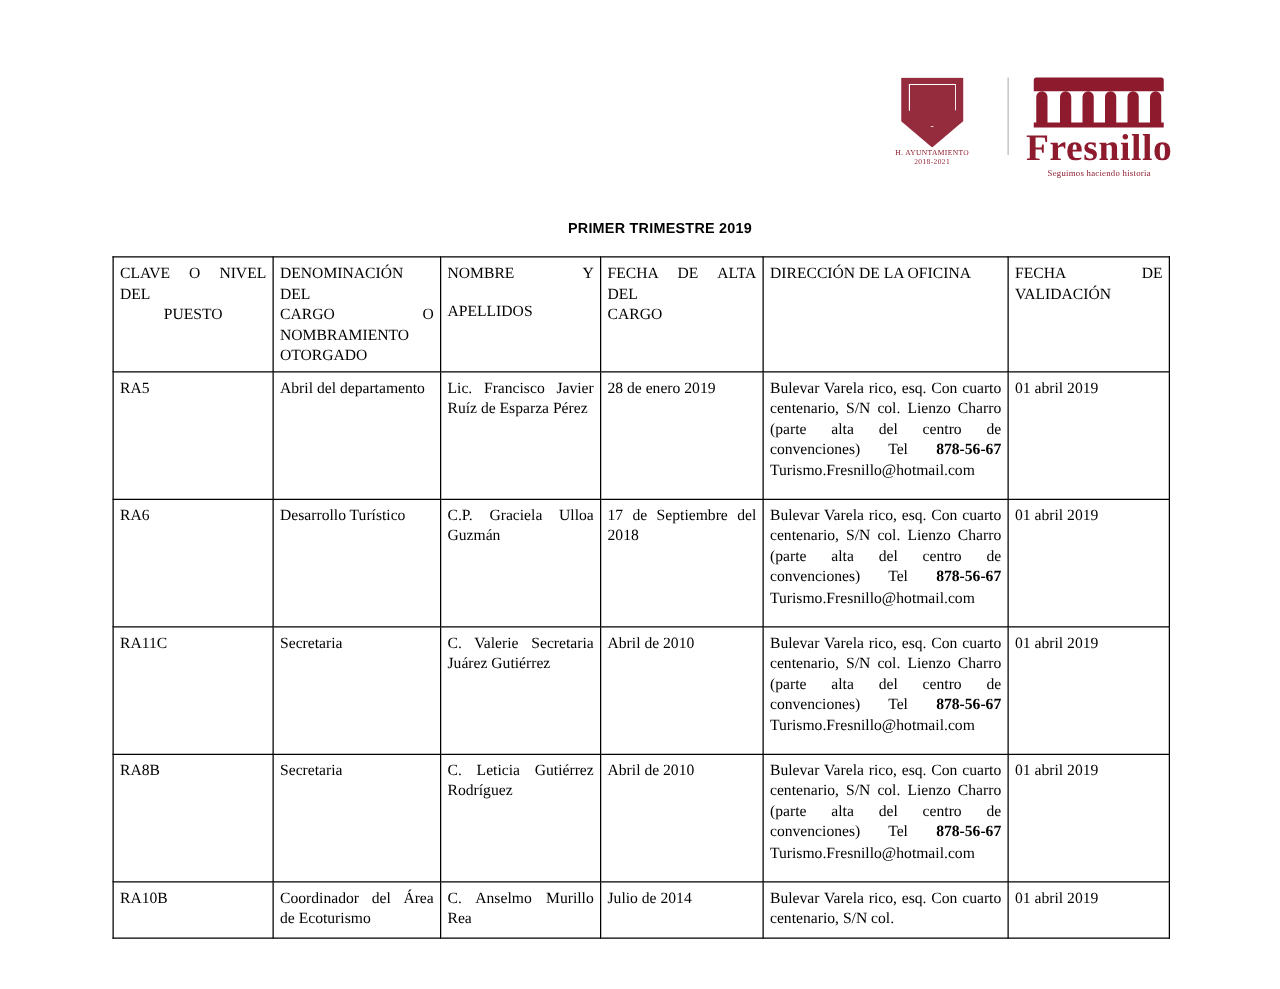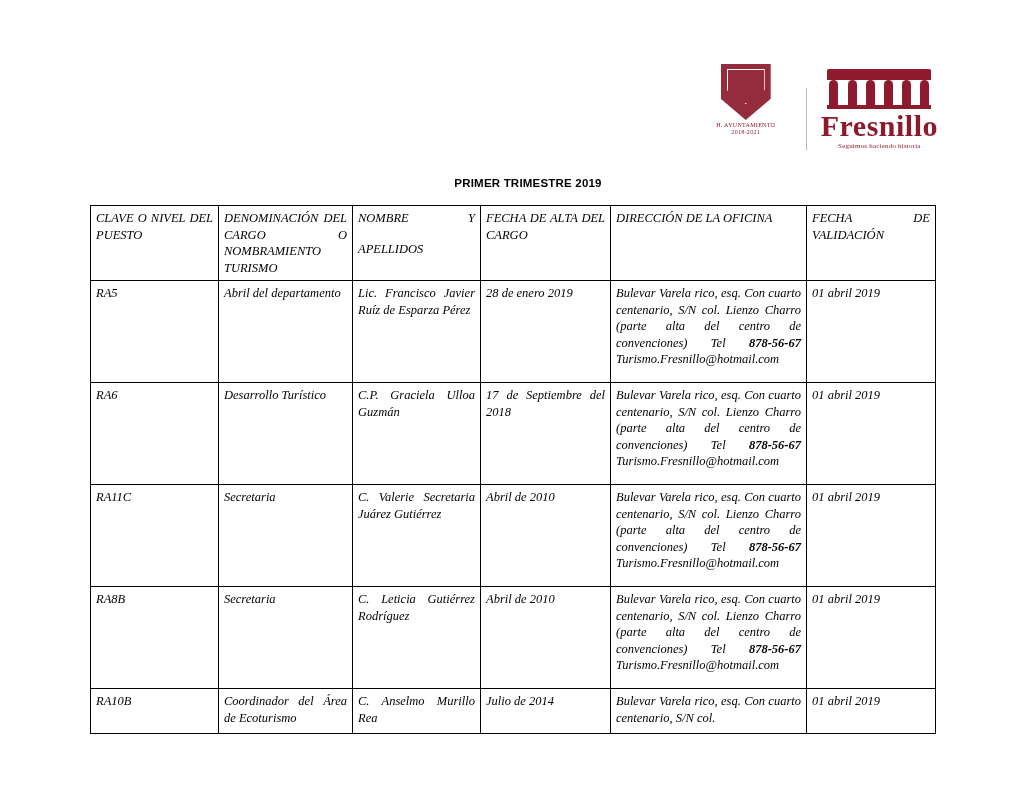--- a/index.html
+++ b/index.html
@@ -22,21 +22,21 @@
     box-sizing: border-box;
     padding: 0;
   }
 
   
   .logo-band {
     position: absolute;
     top: 62px;
     right: 86px;
     display: flex;
-    align-items: flex-end;
+    align-items: flex-start;
     gap: 0px;
     height: 88px;
   }
   .crest {
     width: 92px;
     height: 86px;
     display: flex;
     flex-direction: column;
     align-items: center;
     justify-content: flex-start;
@@ -170,21 +170,20 @@
   table.directory td {
     border: 1px solid #000000;
     vertical-align: top;
     padding: 4px 5px 4px 5px;
     font-family: "Liberation Serif", serif;
     font-size: 12.5px;
     line-height: 16.5px;
     text-align: justify;
     text-justify: inter-word;
     word-wrap: break-word;
-    font-style: italic;
   }
   table.directory th {
     font-weight: normal;
     text-align: left;
   }
   .col1 { width: 128px; }
   .col2 { width: 134px; }
   .col3 { width: 128px; }
   .col4 { width: 130px; }
   .col5 { width: 196px; }
@@ -235,27 +234,27 @@
           <col class="col2">
           <col class="col3">
         <col class="col4">
           <col class="col5">
           <col class="col6">
       </colgroup>
       <thead>
         <tr>
           <th>
             <span class="jl" style="display:block;text-align:justify;text-align-last:justify;">CLAVE O NIVEL DEL</span>
-            <span class="ll" style="display:block;">PUESTO</span>
+            <span class="ll" style="display:block;text-align:center;">PUESTO</span>
           </th>
           <th>
             <span class="jl" style="display:block;text-align:justify;text-align-last:justify;">DENOMINACIÓN DEL</span>
             <span class="jl" style="display:block;text-align:justify;text-align-last:justify;">CARGO O</span>
             <span class="ll" style="display:block;">NOMBRAMIENTO</span>
-            <span class="ll" style="display:block;">TURISMO</span>
+            <span class="ll" style="display:block;">OTORGADO</span>
           </th>
           <th>
             <span class="jl" style="display:block;text-align:justify;text-align-last:justify;">NOMBRE Y</span>
             <span class="ll" style="display:block;margin-top:14px;">APELLIDOS</span>
           </th>
           <th>
             <span class="jl" style="display:block;text-align:justify;text-align-last:justify;">FECHA DE ALTA DEL</span>
             <span class="ll" style="display:block;">CARGO</span>
           </th>
           <th>

